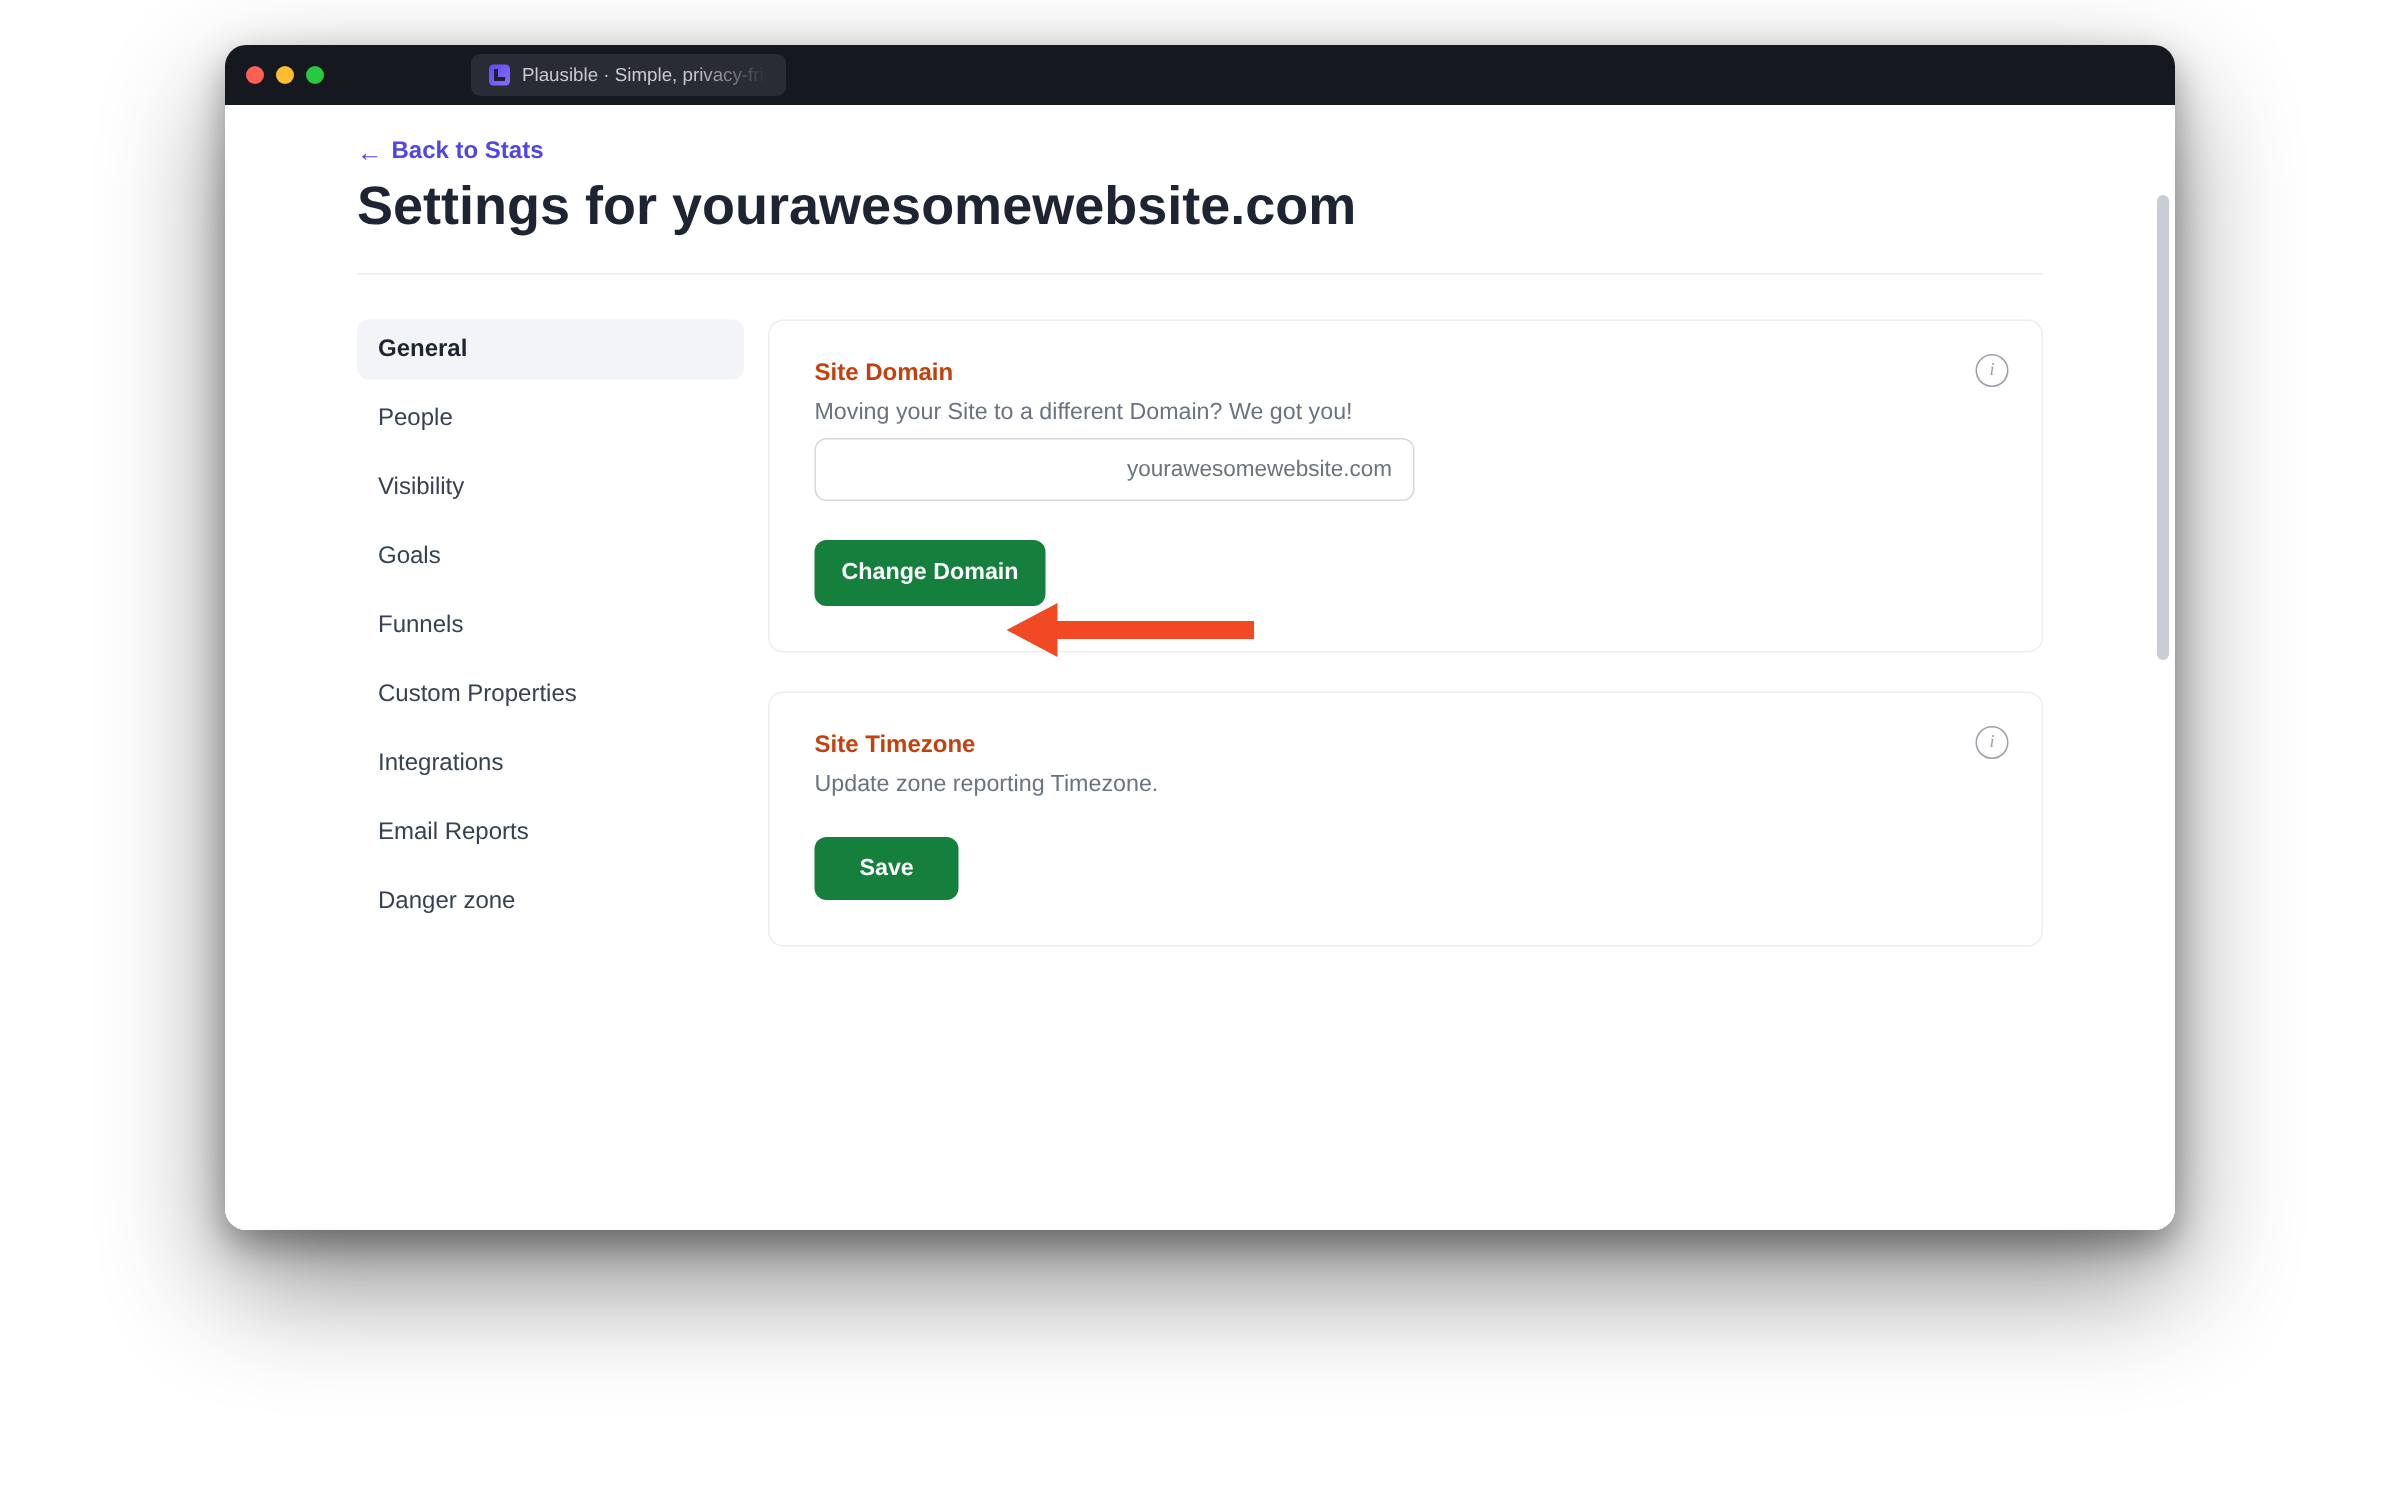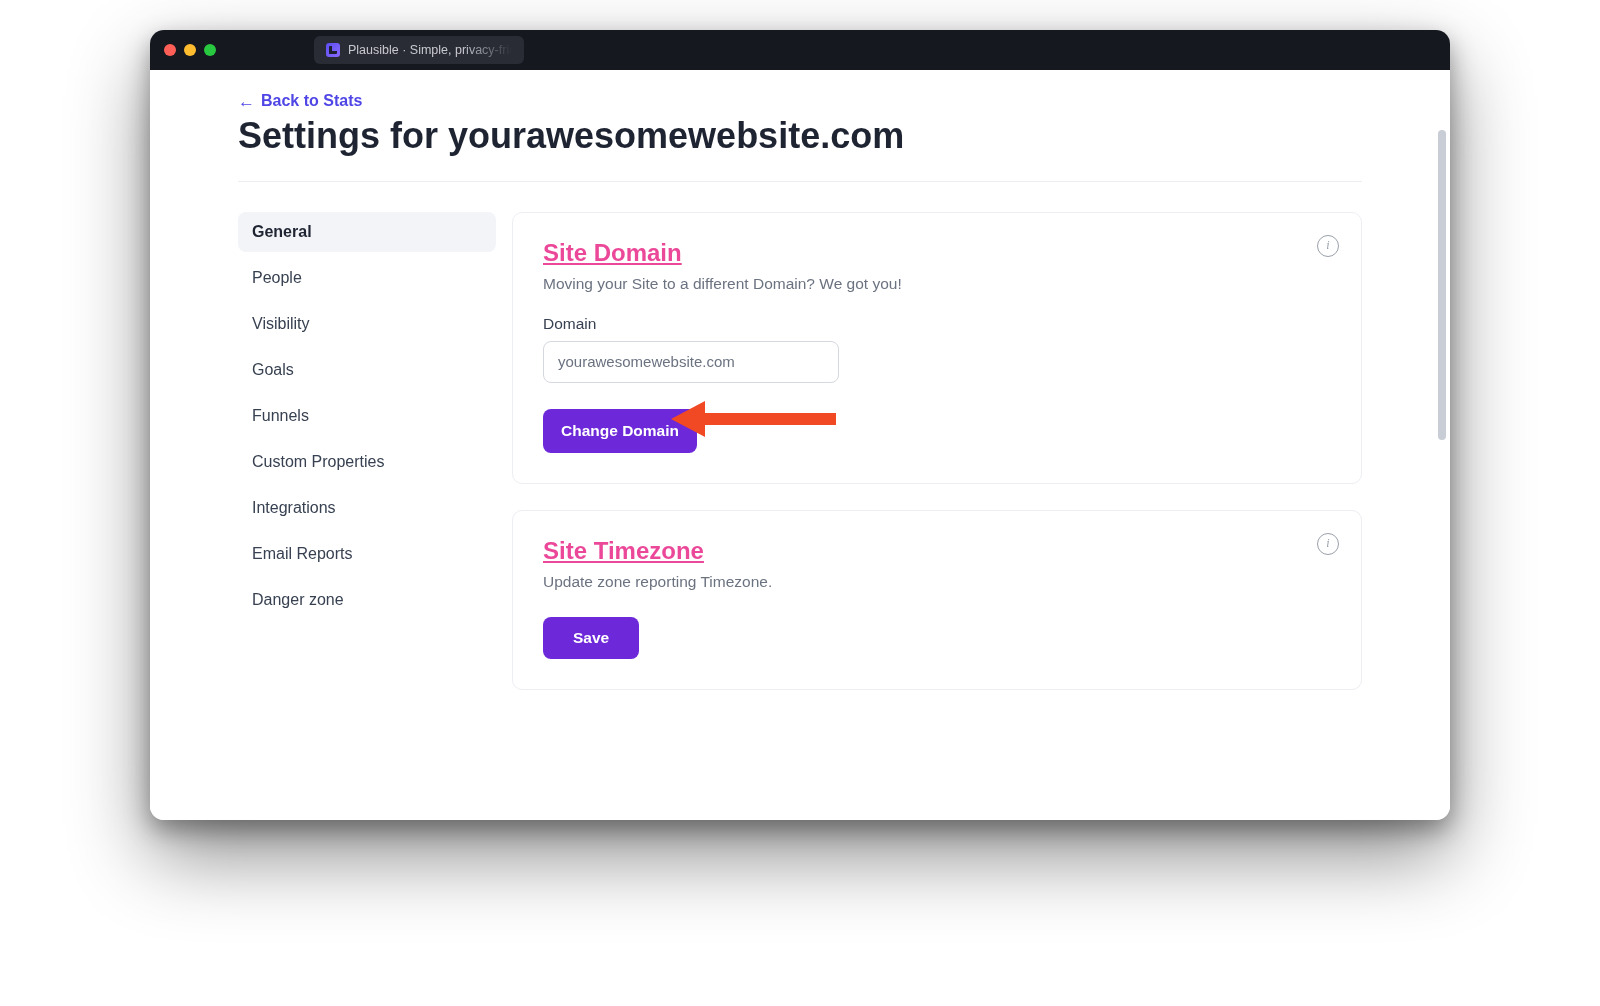--- a/index.html
+++ b/index.html
@@ -105,43 +105,43 @@
   
   .main{ flex:1; display:flex; flex-direction:column; gap:26px; }
 
   .card{
     border:1px solid #eceef2;
     border-radius:10px;
     padding:26px 30px 30px 30px;
     background:#ffffff;
     position:relative;
   }
-  .card-title{ font-size:24px; font-weight:700; color:#ec4899;text-decoration:underline; }
+  .card-title{ font-size:16px; font-weight:700; color:#c2410c; }
   .card-sub{ margin-top:8px; font-size:15.5px; color:#6b7280; }
 
   .field-label{ margin-top:22px; font-size:15.5px; color:#374151; font-weight:500; }
   .text-input, .select{
     margin-top:8px;
-    width:296px;
+    width:400px;
     height:42px;
     padding:0 14px;
     font-size:15px;
     color:#6b7280;
     background:#ffffff;
     border:1px solid #d5d8df;
     border-radius:8px;
-    display:flex; align-items:center; justify-content:flex-start;
+    display:flex; align-items:center; justify-content:flex-end;
     cursor:text;
   }
   .select{ cursor:pointer; color:#3a3f4c; }
   .chevron{ color:#6b7280; }
 
   .btn{
     display:inline-flex; align-items:center; justify-content:center;
-    background:#6d28d9;
+    background:#15803d;
     color:#ffffff;
     border:none;
     border-radius:8px;
     font-size:15.5px;
     font-weight:600;
     padding:0 18px;
     height:44px;
     cursor:pointer;
     margin-top:26px;
   }
@@ -205,21 +205,20 @@
             <div class="side-item"><span>Integrations</span></div>
             <div class="side-item"><span>Email Reports</span></div>
             <div class="side-item"><span>Danger zone</span></div>
           </nav>
 
           <div class="main">
             <section class="card">
               <div class="info-icon">i</div>
               <h2 class="card-title">Site Domain</h2>
               <p class="card-sub">Moving your Site to a different Domain? We got you!</p>
-              <div class="field-label">Domain</div>
               <div class="text-input">
                 <span>yourawesomewebsite.com</span>
               </div>
               <button class="btn">
                 <span>Change Domain</span>
               </button>
 
               
               <div class="annotation-arrow" style="left:158px; top:180px;">
                 <svg width="170" height="52" viewBox="0 0 170 52">

